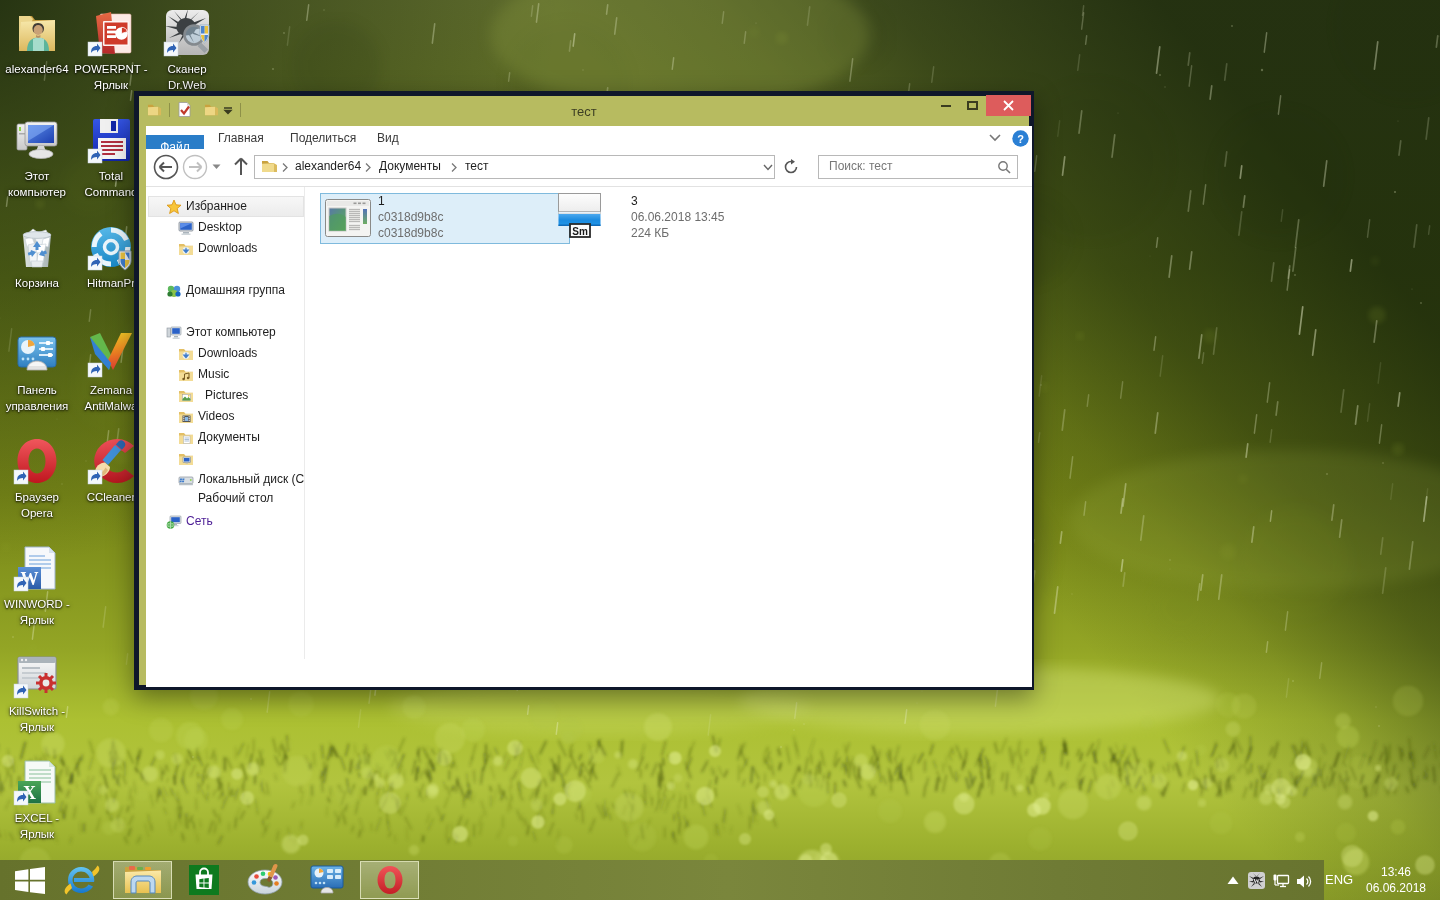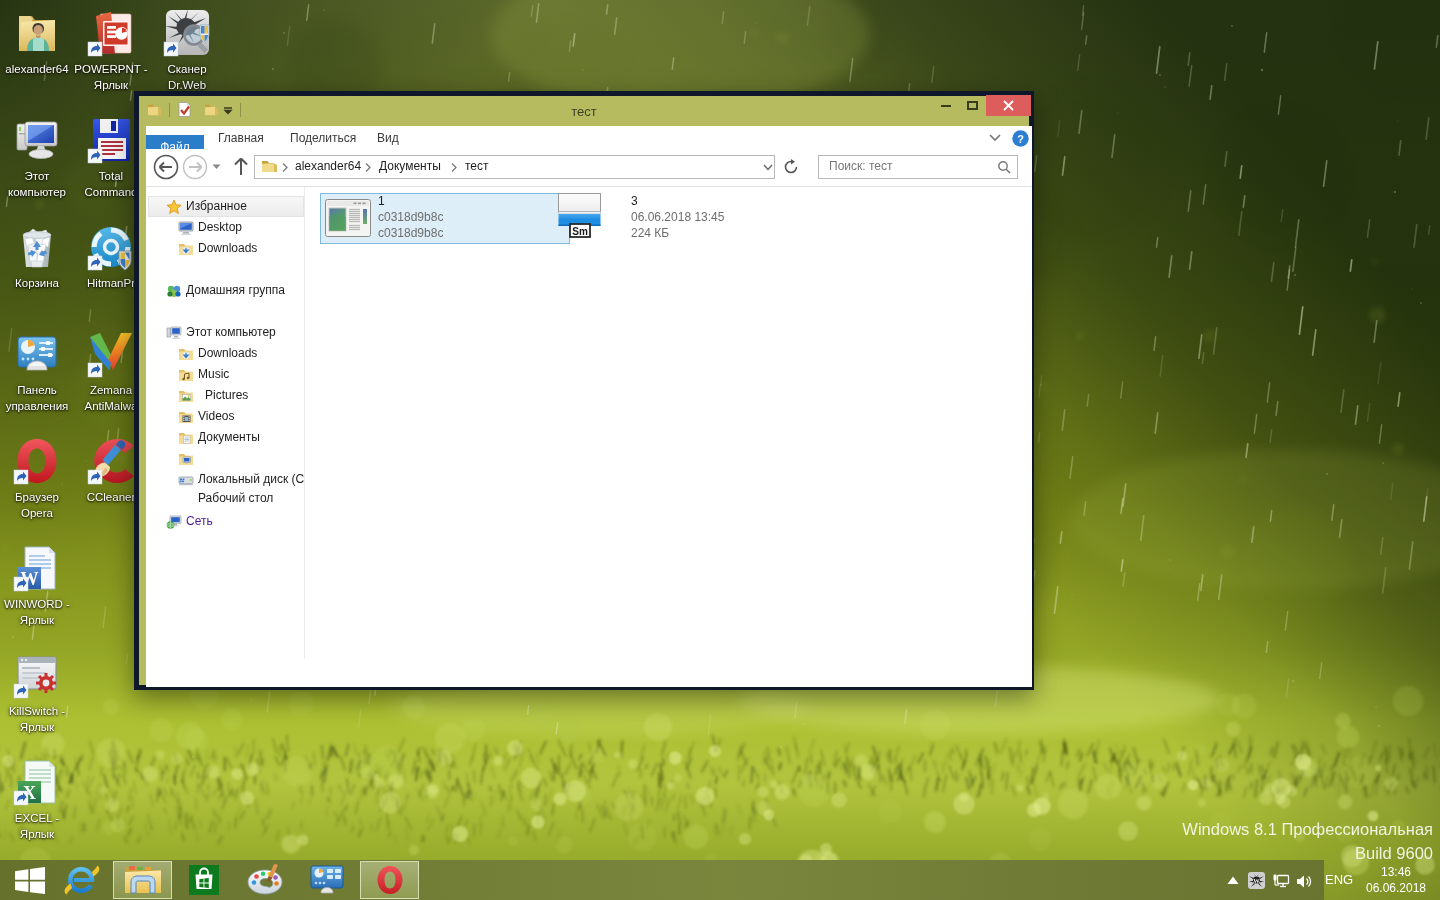--- a/index.html
+++ b/index.html
@@ -1918,21 +1918,20 @@
 <text x="16.5" y="41" font-family="Liberation Serif" font-size="18" font-weight="bold" fill="#fff" text-anchor="middle">X</text>
 <g>
             <rect x="1" y="33" width="14" height="14" fill="#f4f8fb" stroke="#c8d4de" stroke-width="0.5"></rect>
             <path d="M4 44 C4 39 6 37 10 37 L10 34.5 L13.5 39 L10 43.5 L10 41 C7 41 5 42 4 44 Z" fill="#2f63b5"></path>
           </g>
         </svg>
       </div>
       <div class="dlab">EXCEL -<br>Ярлык</div>
     </div>
 
-<div class="abs" style="right:7px;top:817px;width:500px;text-align:right;color:rgba(248,250,240,0.92);font-size:16.5px;line-height:24px;">Windows 8.1 Профессиональная<br>Build 9600</div>
 
 <div id="win">
 
   <div class="abs" style="left:8px;top:6px;display:flex;align-items:center;gap:4px;">
     <svg width="15" height="14" viewBox="0 0 16 15">
           <path d="M1 2 L6 2 L7.5 4 L12 4 L12 13 L1 13 Z" fill="#c9a23f"></path>
           <path d="M1 4.5 L12 4 L12 13 L1 13 Z" fill="#edd683"></path>
           <path d="M12 4 L15 5.5 L15 13 L12 13 Z" fill="#d9b95a"></path>
         </svg>
         <div style="width:1px;height:14px;background:#8e9148;margin:0 3px;"></div>

